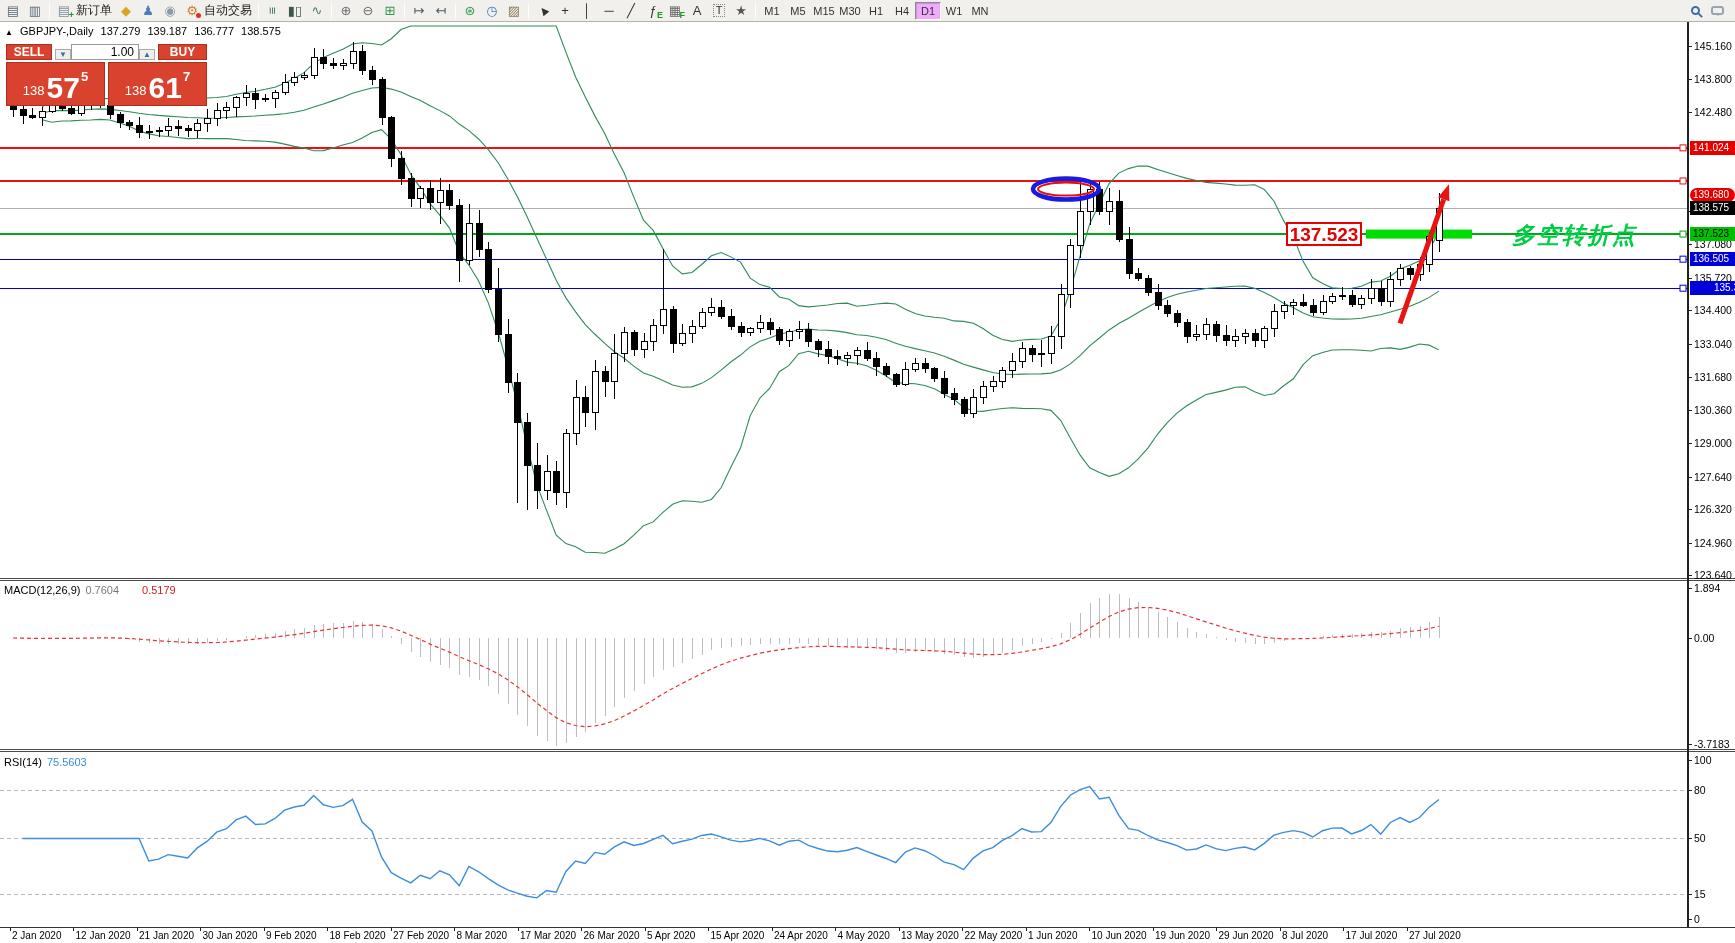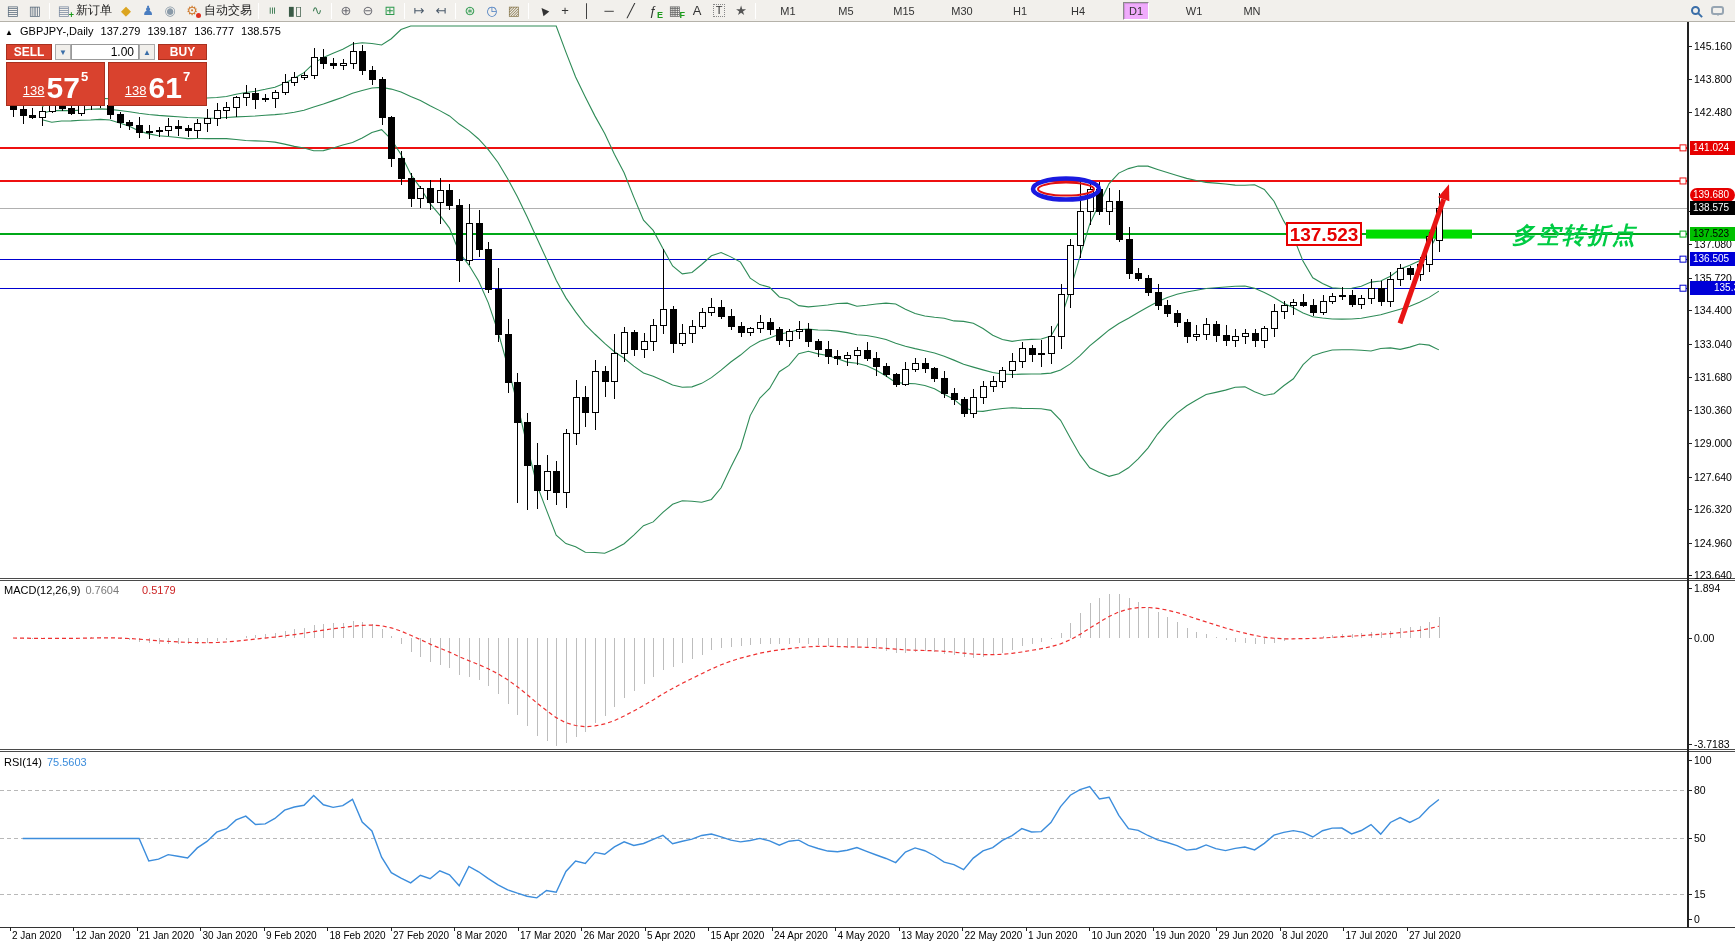--- a/index.html
+++ b/index.html
@@ -15,21 +15,21 @@
     justify-content:center; margin:0 1px; border:1px solid transparent; border-radius:2px;
     cursor:default; font-size:13px; line-height:1; }
   .tb-glyph { display:inline-block; }
   .tb-badge { position:absolute; right:-1px; bottom:-1px; font-size:9px; font-weight:bold;
     color:#1a9a1a; }
   .tb-label { font-size:12px; color:#222; margin:0 3px 0 1px; white-space:nowrap; }
   .tb-dot { position:absolute; right:0; bottom:1px; width:5px; height:5px; border-radius:50%;
     background:#e03020; }
   .tb-sep { width:1px; height:16px; background:#c3c0b9; border-right:1px solid #fff; margin:0 3px; }
   .tf-btn { min-width:26px; height:18px; display:flex; align-items:center; justify-content:center;
-    font-size:11px; color:#333; margin:16px; border:1px solid transparent; }
+    font-size:11px; color:#333; margin:0; border:1px solid transparent; }
   .tf-btn.active { background:#f0abfc; border-color:#8a8a8a #fff #fff #8a8a8a;
     box-shadow:inset 1px 1px 1px rgba(0,0,0,.15); }
   .boxed { border:1px dotted #888; padding:0 2px; font-size:11px; }
   #tb-right { margin-left:auto; display:flex; align-items:center; }
   .icon-mag { position:relative; width:9px; height:9px; border:2px solid #3a6ea8;
     border-radius:50%; display:inline-block; }
   .icon-mag::after { content:""; position:absolute; width:6px; height:2px; background:#3a6ea8;
     transform:rotate(45deg); right:-5px; bottom:-3px; }
   .icon-chat { width:13px; height:9px; border:2px solid #97a5b2; border-radius:3px;
     position:relative; display:inline-block; }
@@ -39,34 +39,34 @@
   
   #chart-svg { position:absolute; left:0; top:0; z-index:1; }
 
   
   .ovl { position:absolute; z-index:10; }
   #symbol-info { left:5px; top:25px; font-size:11px; color:#000; white-space:nowrap; }
   #symbol-info .tri { font-size:8px; margin-right:4px; }
   #symbol-info span { margin-right:4px; }
 
   #oneclick { left:6px; top:44px; width:201px; }
-  #oc-row1 { display:flex; height:16px; }
+  #oc-row1 { display:flex; height:16px;align-items:flex-end; }
   .oc-btn { background:#d9422e; color:#fff; font-size:12px; font-weight:bold;
     display:flex; align-items:center; justify-content:center; border:1px solid #a8301f; }
   #oc-sell { width:46px; margin-right:3px; }
   #oc-buy  { flex:1; margin-left:3px; }
   .oc-spin { width:16px; background:#f1efeb; border:1px solid #aaa; color:#3a6ea8;
     font-size:8px; display:flex; align-items:center; justify-content:center; }
   #oc-vol { width:68px; border:1px solid #999; font-size:12px; text-align:right;
     padding-right:4px; font-family:"Liberation Sans",sans-serif; }
   #oc-row2 { display:flex; height:44px; margin-top:2px; }
   .oc-quote { width:99px; background:#d9422e; border:1px solid #a8301f; color:#fff;
     display:flex; align-items:flex-end; justify-content:center; padding-bottom:5px; }
   #oc-row2 .gap { width:3px; }
-  .pq-small { font-size:13px; margin:16px 2px 2px 0;text-decoration:underline; }
+  .pq-small { font-size:13px; margin:16px 2px 2px 0; }
   .pq-big { font-size:30px; font-weight:bold; line-height:0.85; }
   .pq-sup { font-size:13px; font-weight:bold; margin:0 0 16px 1px; }
 
   #macd-label { left:4px; top:584px; font-size:11px; color:#000; }
   #macd-label .v1 { color:#7a7a7a; margin-left:5px; }
   #macd-label .v2 { color:#cc2222; margin-left:23px; }
   #rsi-label { left:4px; top:756px; font-size:11px; color:#000; }
   #rsi-label .v1 { color:#3c8ddc; margin-left:5px; }
 
   #pivot-box { left:1286px; top:222px; width:76px; height:24px; border:2px solid #e60000;

